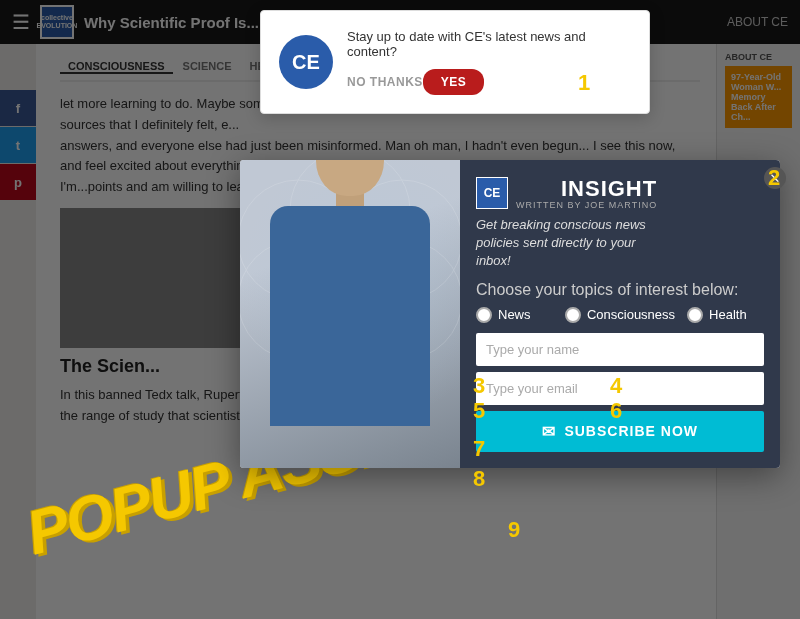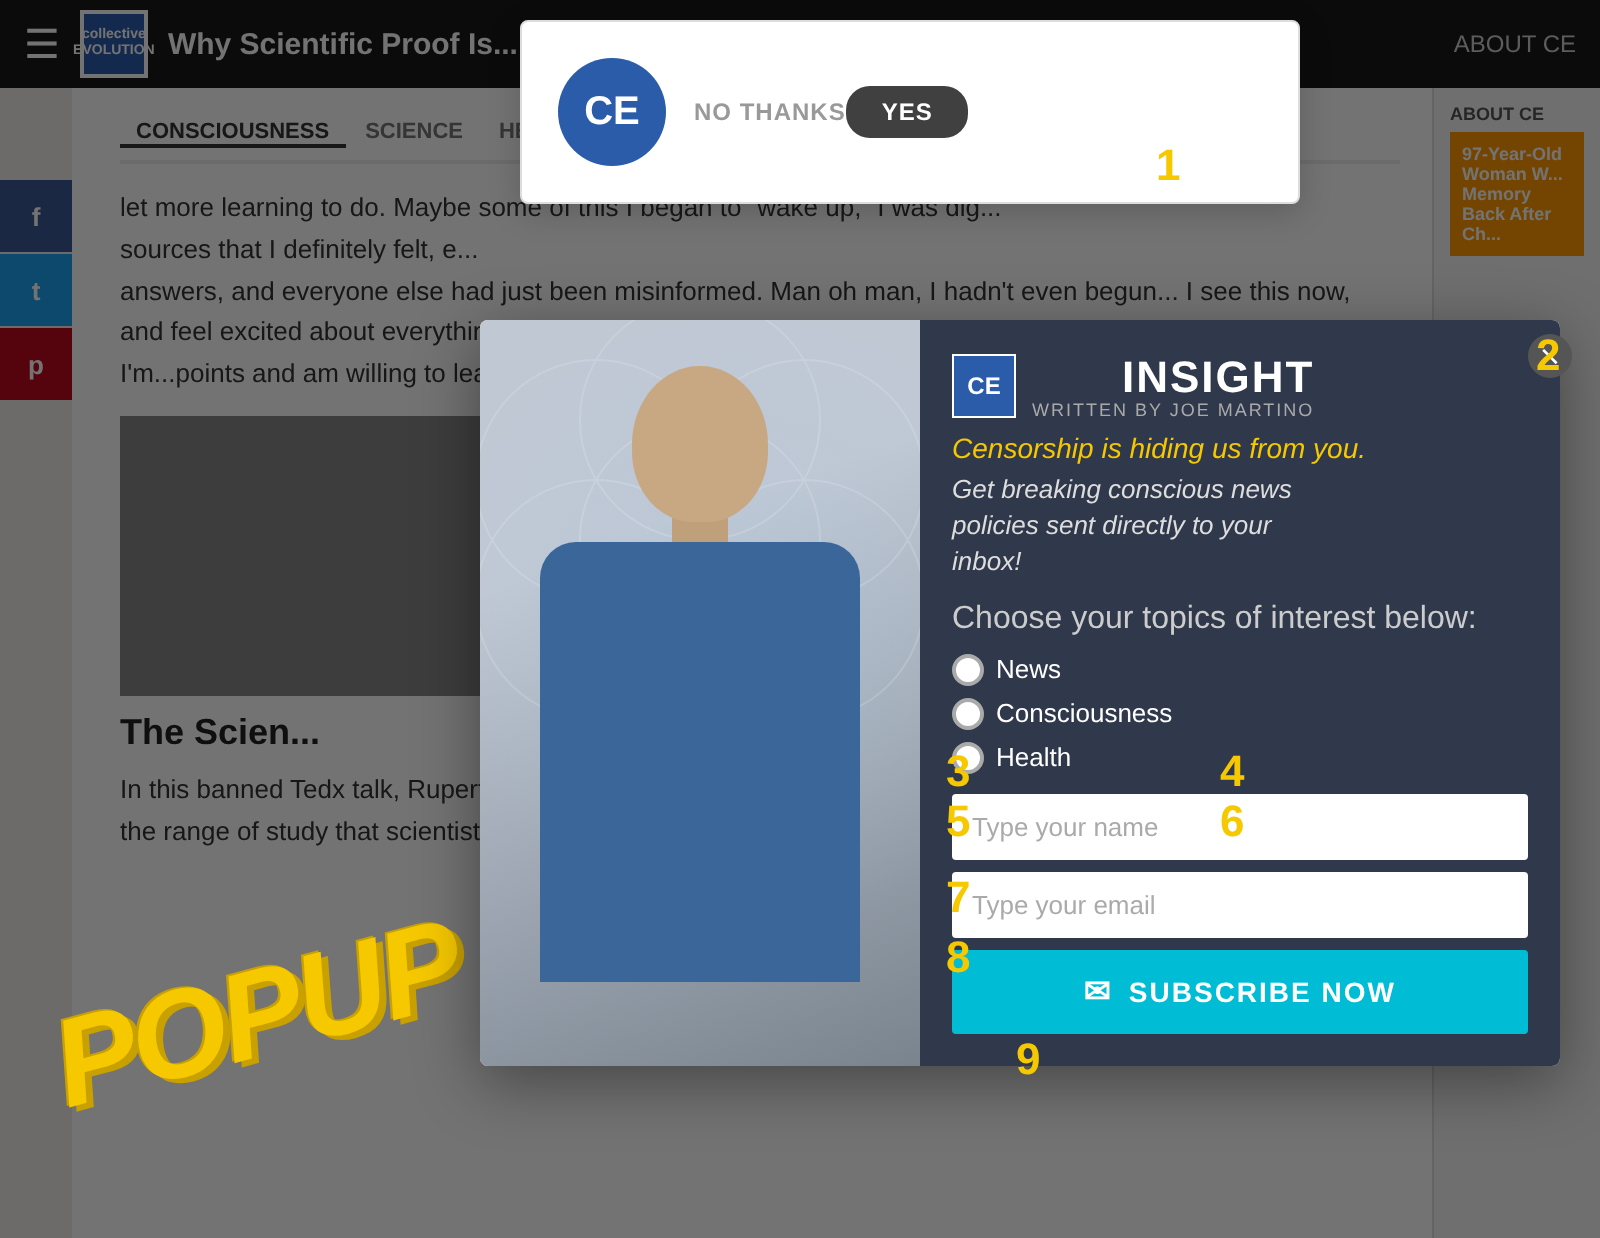--- a/index.html
+++ b/index.html
@@ -244,21 +244,21 @@
       background: none;
       border: none;
       color: #999;
       font-size: 12px;
       font-weight: bold;
       text-transform: uppercase;
       cursor: pointer;
       letter-spacing: 0.5px;
     }
     .notif-yes {
-      background: #404040;
+      background: #b91c1c;
       color: white;
       border: none;
       padding: 6px 18px;
       font-size: 12px;
       font-weight: bold;
       text-transform: uppercase;
       cursor: pointer;
       border-radius: 12px;
       letter-spacing: 0.5px;
     }
@@ -366,21 +366,21 @@
       margin-bottom: 10px;
       font-style: italic;
     }
     .insight-topics-label {
       color: #ccc;
       font-size: 16px;
       margin-bottom: 8px;
     }
     .topics-grid {
       display: grid;
-      grid-template-columns: 1fr;
+      grid-template-columns: 1fr 1fr 1fr;
       gap: 6px 12px;
       margin-bottom: 10px;
     }
     .topic-item {
       display: flex;
       align-items: center;
       gap: 6px;
     }
     .topic-checkbox {
       width: 16px;
@@ -522,20 +522,21 @@
 
 <div class="popup-assault-label">
   <div>POPUP ASSAULT</div>
 </div>
 
 <div class="notif-popup">
   <div class="notif-icon-circle">
     <span>CE</span>
   </div>
   <div class="notif-content">
+    <div class="notif-text">Stay up to date with CE's latest news and content?</div>
     <div class="notif-buttons">
       <button class="notif-no">NO THANKS</button>
       <button class="notif-yes">YES</button>
     </div>
   </div>
 </div>
 
 <div class="num-badge" id="num1">1</div>
 
 <div class="insight-popup">
@@ -570,23 +571,20 @@
       <div class="insight-logo-box">
         <span>CE</span>
       </div>
       <div>
         <div class="insight-title">INSIGHT</div>
         <div class="insight-subtitle">WRITTEN BY JOE MARTINO</div>
       </div>
     </div>
 
     
-    <div class="insight-heading">
-      <span>Cen</span><span style="color:#f5c800;">sorship is hiding us from you.</span>
-    </div>
 
     
     <div class="insight-subtext">
       Get breaking conscious news<br>policies sent directly to your<br>inbox!
     </div>
 
     
     <div class="insight-topics-label">Choose your topics of interest below:</div>
 
     

